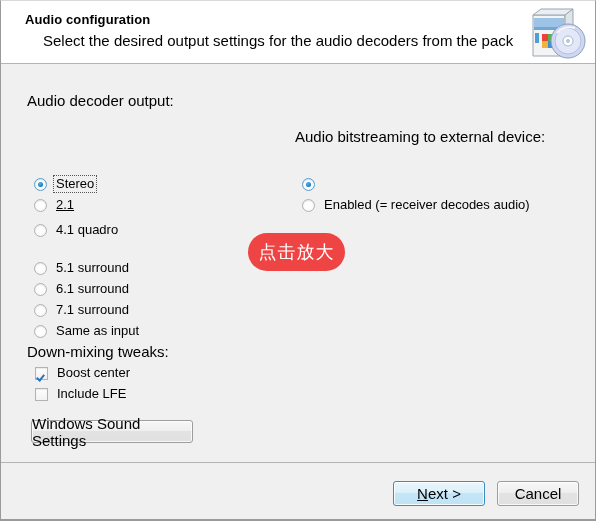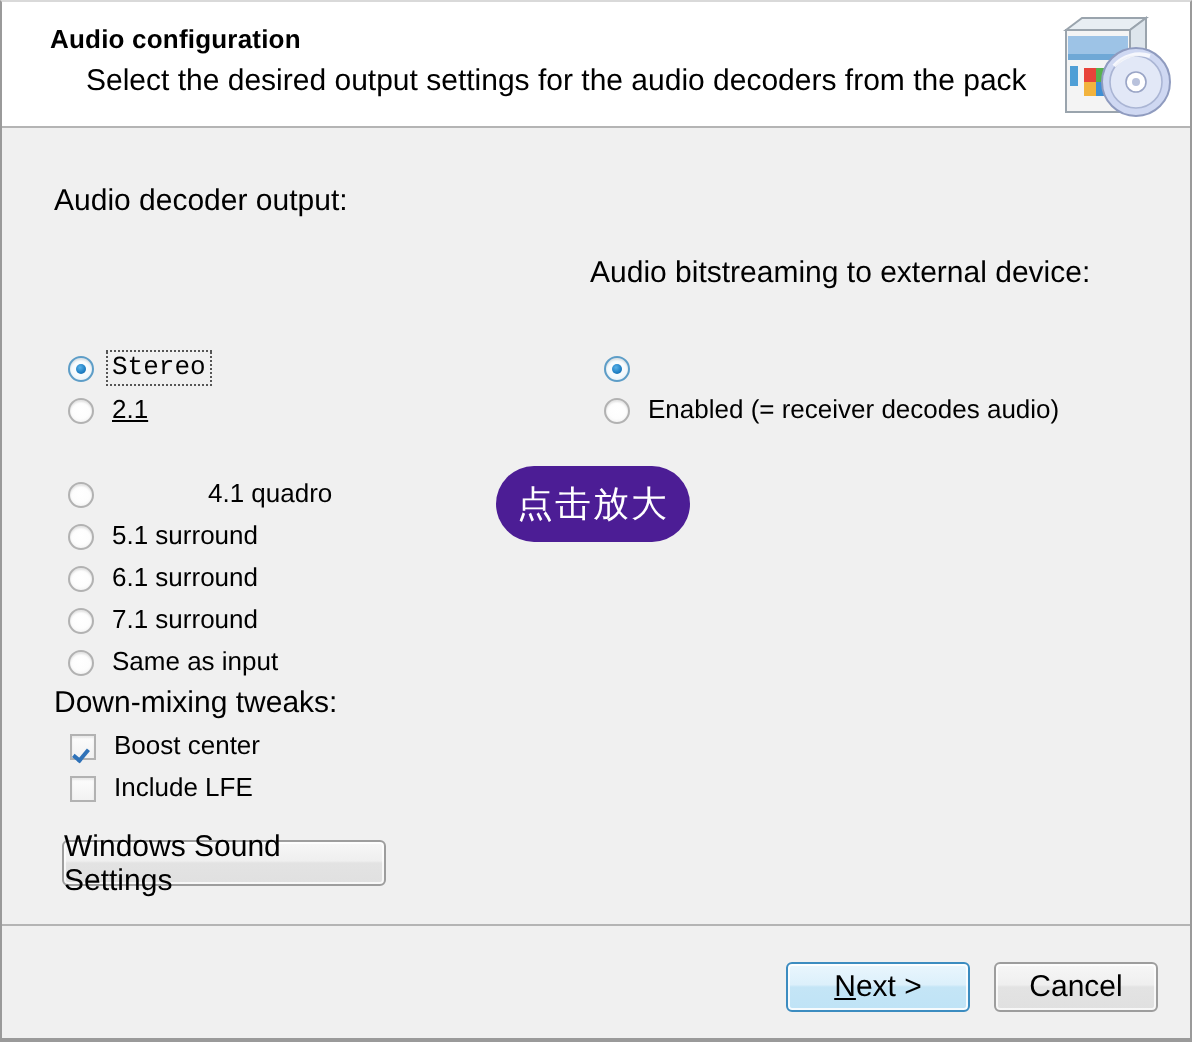--- a/index.html
+++ b/index.html
@@ -85,21 +85,20 @@
   }
   .opt-label {
     font-size: 13px;
     color: #000000;
     padding: 0 2px;
     line-height: 16px;
   }
   .opt-row.focused .opt-label {
     outline: 1px dotted #555;
     outline-offset: 0px;
-    font-family: Liberation Mono, monospace;
   }
 
   
   .radio {
     width: 13px;
     height: 13px;
     border-radius: 50%;
     box-sizing: border-box;
     background: radial-gradient(circle at 50% 42%, #ffffff 0%, #fdfdfd 55%, #eaeaea 100%);
     border: 1px solid #b2b2b2;
@@ -185,21 +184,21 @@
   }
 
   
   .zoom-pill {
     position: absolute;
     left: 247px;
     top: 232px;
     width: 97px;
     height: 38px;
     border-radius: 19px;
-    background: #4c1d95;
+    background: #ef4444;
     color: #ffffff;
     font-size: 18px;
     display: flex;
     align-items: center;
     justify-content: center;
     letter-spacing: 1px;
     font-family: "DejaVu Sans", sans-serif;
   }
 </style>
 </head>
@@ -242,21 +241,21 @@
     <div class="group-label" style="left:26px; top:27px;">Audio decoder output:</div>
 
     <div class="opt-row focused" style="left:33px; top:110px;">
       <span class="radio on"></span>
       <span class="opt-label">Stereo</span>
     </div>
     <div class="opt-row" style="left:33px; top:131px;text-decoration:underline;">
       <span class="radio"></span>
       <span class="opt-label">2.1</span>
     </div>
-    <div class="opt-row" style="left:33px; top:173px;gap:48px;">
+    <div class="opt-row" style="left:33px; top:156px;">
       <span class="radio"></span>
       <span class="opt-label">4.1 quadro</span>
     </div>
     <div class="opt-row" style="left:33px; top:194px;text-align:right;">
       <span class="radio"></span>
       <span class="opt-label">5.1 surround</span>
     </div>
     <div class="opt-row" style="left:33px; top:215px;">
       <span class="radio"></span>
       <span class="opt-label">6.1 surround</span>

